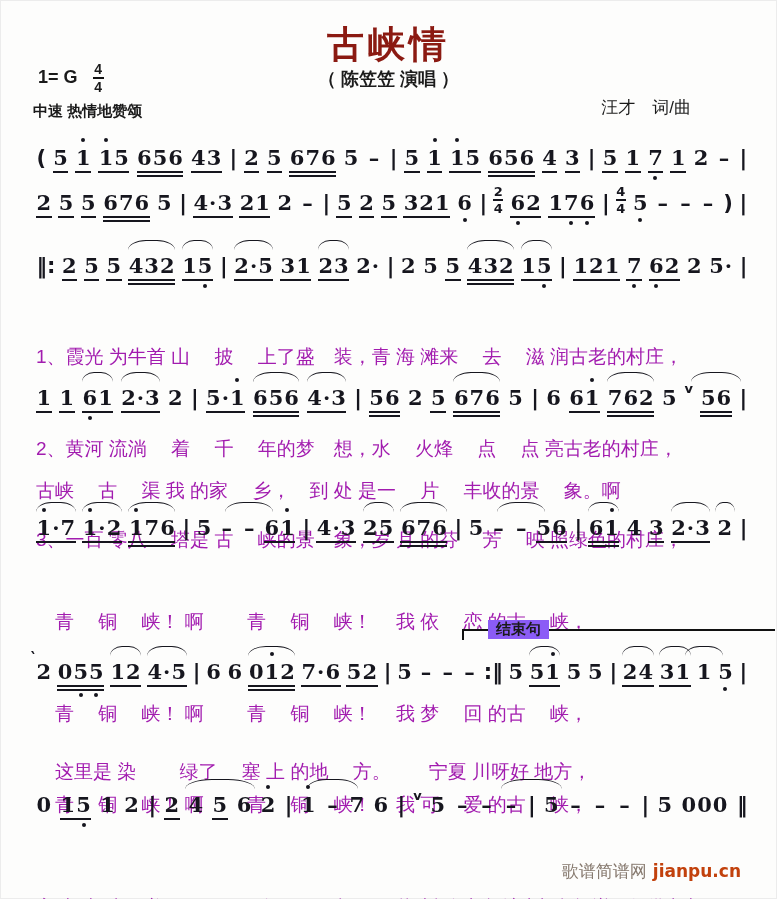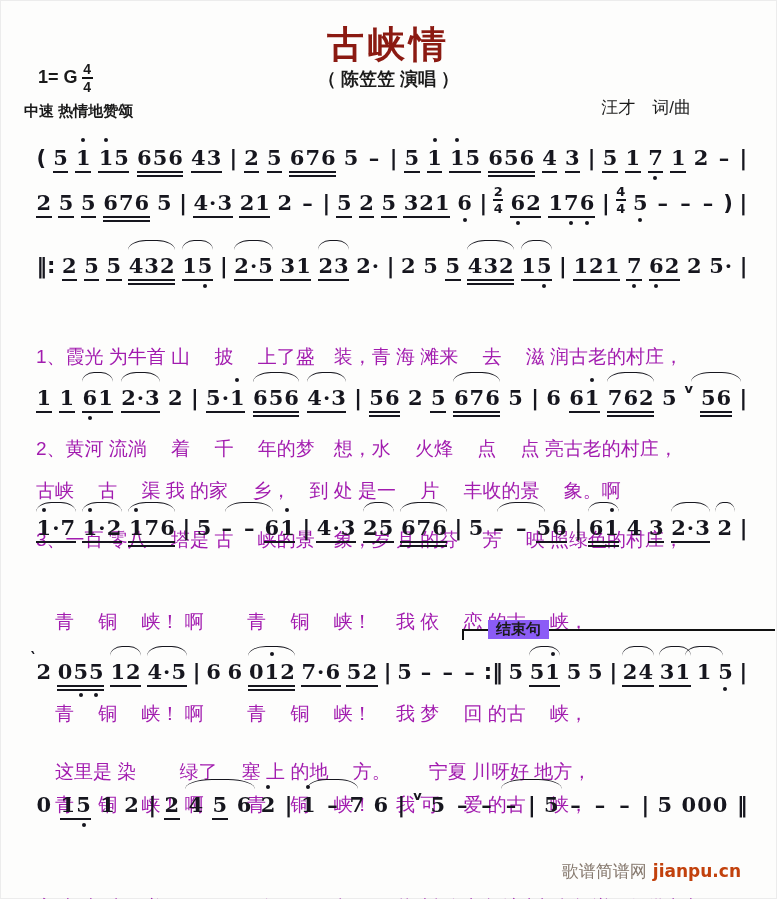--- a/index.html
+++ b/index.html
@@ -5,24 +5,24 @@
   html,body{margin:0;padding:0;background:#e9e9e9;}
   .page{position:relative;width:777px;height:899px;background:#fdfdfc;margin:0 auto;
         font-family:"Liberation Sans",sans-serif;color:#1a1a1a;overflow:hidden;
         box-shadow:inset 0 0 0 1px #ececec;}
   
   .title{position:absolute;top:20px;left:0;right:0;text-align:center;
          font-size:37px;font-weight:bold;color:#8b1a12;letter-spacing:4px;}
   .singer{position:absolute;top:67px;left:0;right:0;text-align:center;
           font-size:18px;font-weight:bold;color:#1c1c1c;}
   .keysig{position:absolute;top:62px;left:38px;font-size:18px;font-weight:bold;
-          display:flex;align-items:center;gap:4px;}
+          display:flex;align-items:center;gap:15px;}
   .frac{display:inline-flex;flex-direction:column;align-items:center;font-size:14px;line-height:1;}
   .frac .fbar{width:11px;height:1.6px;background:#111;margin:1px 0;}
-  .tempo{position:absolute;top:102px;left:24px;font-size:15px;font-weight:bold;}
+  .tempo{position:absolute;top:102px;left:33px;font-size:15px;font-weight:bold;}
   .credits{position:absolute;top:96px;right:86px;font-size:17px;}
   
   .system{position:absolute;left:36px;right:30px;display:flex;justify-content:space-between;
           align-items:flex-end;height:30px;font-family:"DejaVu Serif",serif;
           font-weight:bold;font-size:21px;color:#16161e;}
   #sys1{top:141px}#sys2{top:186px}#sys3{top:249px}#sys4{top:381px}
   #sys5{top:511px}#sys6{top:655px}#sys7{top:788px}
   .tok{position:relative;line-height:26px;height:26px;white-space:nowrap;flex:none;}
   .tok.bar{font-family:"DejaVu Sans",sans-serif;letter-spacing:-1px;}
   .ch{position:relative;display:inline-block;padding:0 .5px;}

